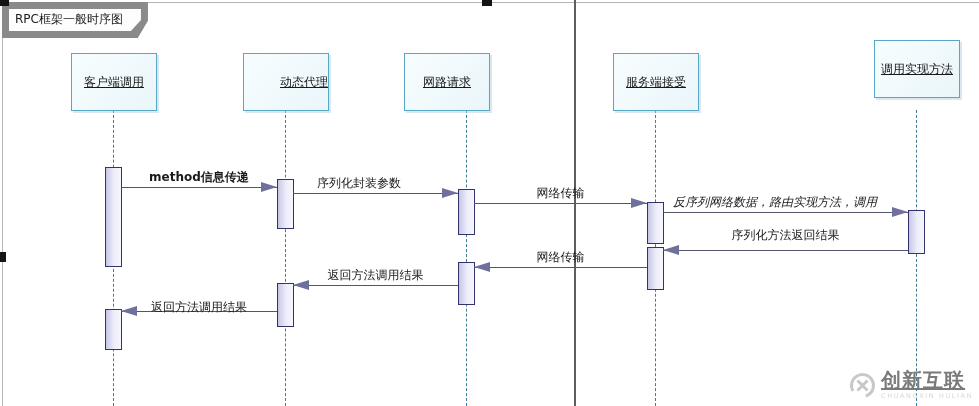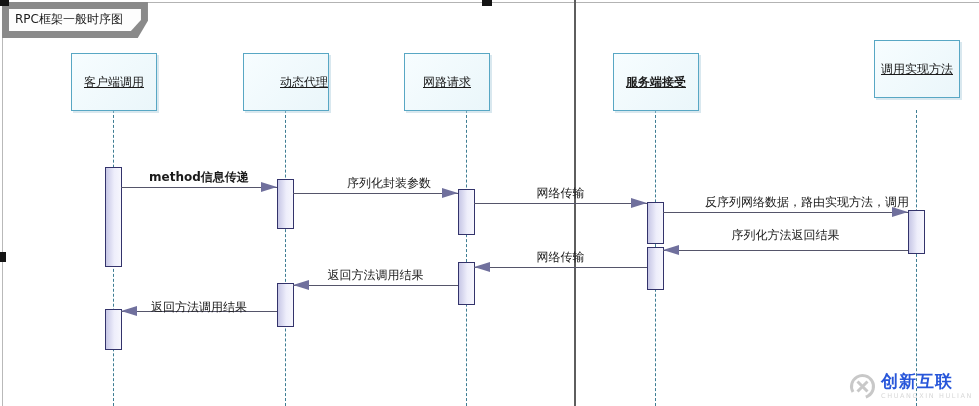--- a/index.html
+++ b/index.html
@@ -27,21 +27,21 @@
               background:linear-gradient(90deg,#c7c7e6 0%,#eeeefb 55%,#f6f6fd 100%);}
   
   .msg-line{position:absolute;height:0;border-top:1px solid #55556a;}
   .arrow{position:absolute;width:0;height:0;border-top:5px solid transparent;border-bottom:5px solid transparent;}
   .arrow.r{border-left:16px solid #70709d;}
   .arrow.l{border-right:16px solid #70709d;}
   .msg-label{position:absolute;transform:translateX(-50%);font-size:12px;white-space:nowrap;}
   
   .watermark{position:absolute;right:6px;bottom:6px;display:flex;align-items:center;gap:5px;opacity:.95;}
   .wm-text{display:flex;flex-direction:column;align-items:flex-start;}
-  .wm-main{font-size:17px;font-weight:bold;color:#1d4ed8;letter-spacing:1px;line-height:1;}
+  .wm-main{font-size:20px;font-weight:bold;color:#737373;letter-spacing:1px;line-height:1;text-decoration:underline;}
   .wm-sub{font-size:6.5px;color:#d6d6d6;letter-spacing:1.6px;margin-top:2px;}
 </style>
 </head>
 <body>
 
 <div class="stage">
   <div class="frame-top"></div>
   <div class="frame-left"></div>
   <div class="page-line" id="pageLine" style="left: 574px;"></div>
 
@@ -56,48 +56,48 @@
       </div>
       <div class="lifeline" style="left: 285px; top: 110px; height: 296px; border-left-color: rgb(62, 125, 147);"></div>
       <div class="lifeline-header" style="left: 243px; top: 53px; border-color: rgb(88, 167, 196); justify-content: flex-end;">
         <span>动态代理</span>
       </div>
       <div class="lifeline" style="left: 466px; top: 110px; height: 296px; border-left-color: rgb(62, 125, 147);"></div>
       <div class="lifeline-header" style="left: 404px; top: 53px; border-color: rgb(88, 167, 196);">
         <span>网路请求</span>
       </div>
       <div class="lifeline" style="left: 655px; top: 110px; height: 296px; border-left-color: rgb(62, 125, 147);"></div>
-      <div class="lifeline-header" style="left: 613px; top: 53px; border-color: rgb(88, 167, 196); font-weight: bold;">
+      <div class="lifeline-header" style="left: 613px; top: 53px; border-color: rgb(88, 167, 196);">
         <span>服务端接受</span>
       </div>
       <div class="lifeline" style="left: 916px; top: 110px; height: 296px; border-left-color: rgb(62, 125, 147);"></div>
       <div class="lifeline-header" style="left: 874px; top: 40px; border-color: rgb(88, 167, 196);">
         <span>调用实现方法</span>
       </div>
       <div class="activation" style="left: 105px; top: 167px; height: 98px; border-color: rgb(51, 51, 107);"></div>
       <div class="activation" style="left: 105px; top: 309px; height: 39px; border-color: rgb(51, 51, 107);"></div>
       <div class="activation" style="left: 277px; top: 179px; height: 48px; border-color: rgb(51, 51, 107);"></div>
       <div class="activation" style="left: 277px; top: 283px; height: 42px; border-color: rgb(51, 51, 107);"></div>
       <div class="activation" style="left: 458px; top: 189px; height: 44px; border-color: rgb(51, 51, 107);"></div>
       <div class="activation" style="left: 458px; top: 262px; height: 41px; border-color: rgb(51, 51, 107);"></div>
       <div class="activation" style="left: 647px; top: 202px; height: 40px; border-color: rgb(51, 51, 107);"></div>
       <div class="activation" style="left: 647px; top: 247px; height: 41px; border-color: rgb(51, 51, 107);"></div>
       <div class="activation" style="left: 908px; top: 210px; height: 42px; border-color: rgb(51, 51, 107);"></div>
       <div class="msg-line" style="left: 121px; top: 187px; width: 156px; border-top-color: rgb(85, 85, 106);"></div>
       <div class="arrow r" style="left: 261px; top: 182px;"></div>
       <div class="msg-label" style="left: 199px; top: 169px; font-weight: bold;">method信息传递</div>
       <div class="msg-line" style="left: 293px; top: 193px; width: 165px; border-top-color: rgb(85, 85, 106);"></div>
       <div class="arrow r" style="left: 442px; top: 188px;"></div>
-      <div class="msg-label" style="left: 389px; top: 175px;">序列化封装参数</div>
+      <div class="msg-label" style="left: 359px; top: 175px;">序列化封装参数</div>
       <div class="msg-line" style="left: 474px; top: 203px; width: 173px; border-top-color: rgb(85, 85, 106);"></div>
       <div class="arrow r" style="left: 631px; top: 198px;"></div>
       <div class="msg-label" style="left: 560.5px; top: 185px;">网络传输</div>
       <div class="msg-line" style="left: 663px; top: 212px; width: 245px; border-top-color: rgb(85, 85, 106);"></div>
       <div class="arrow r" style="left: 892px; top: 207px;"></div>
-      <div class="msg-label" style="left: 807px; top: 194px;">反序列网络数据，路由实现方法，调用</div>
+      <div class="msg-label" style="left: 775px; top: 194px; font-style: italic;">反序列网络数据，路由实现方法，调用</div>
       <div class="msg-line" style="left: 663px; top: 250px; width: 245px; border-top-color: rgb(85, 85, 106);"></div>
       <div class="arrow l" style="left: 663px; top: 245px;"></div>
       <div class="msg-label" style="left: 785.5px; top: 227px;">序列化方法返回结果</div>
       <div class="msg-line" style="left: 474px; top: 267px; width: 173px; border-top-color: rgb(85, 85, 106);"></div>
       <div class="arrow l" style="left: 474px; top: 262px;"></div>
       <div class="msg-label" style="left: 560.5px; top: 249px;">网络传输</div>
       <div class="msg-line" style="left: 293px; top: 285px; width: 165px; border-top-color: rgb(85, 85, 106);"></div>
       <div class="arrow l" style="left: 293px; top: 280px;"></div>
       <div class="msg-label" style="left: 375.5px; top: 267px;">返回方法调用结果</div>
       <div class="msg-line" style="left: 121px; top: 311px; width: 156px; border-top-color: rgb(85, 85, 106);"></div>

